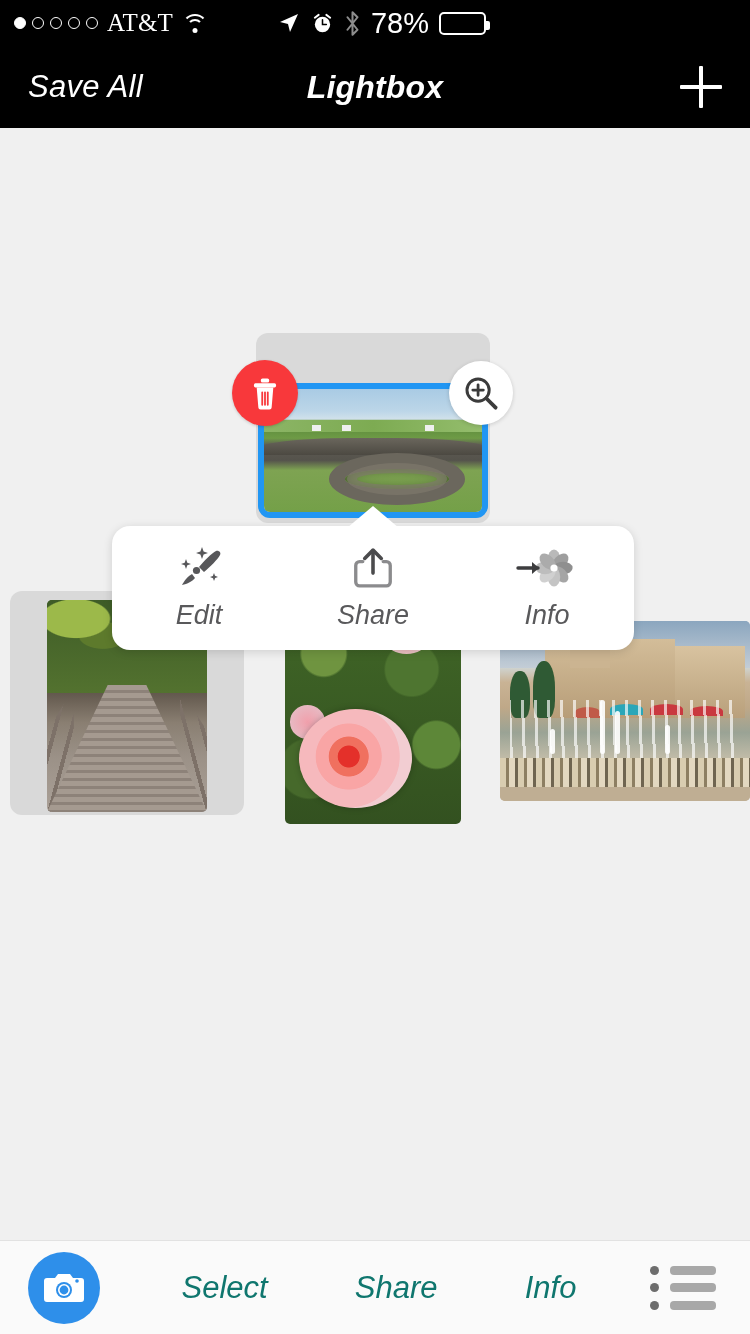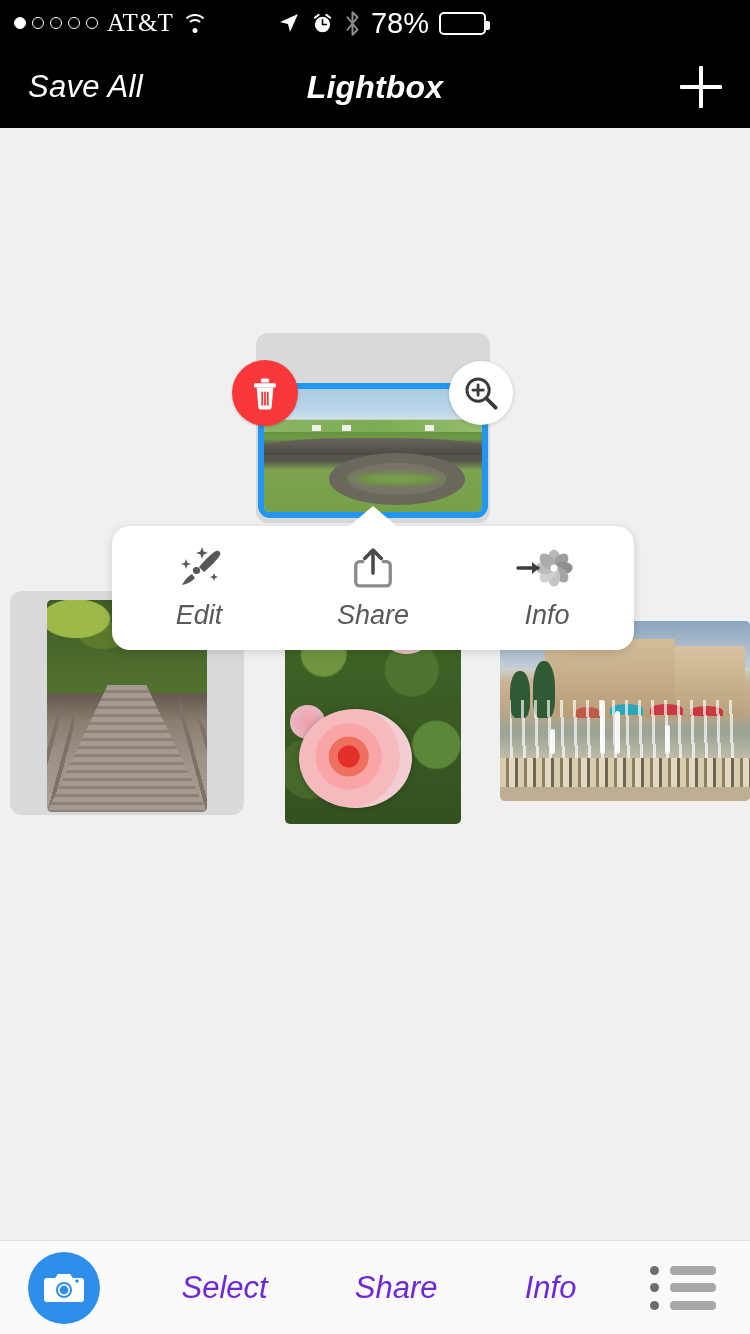--- a/index.html
+++ b/index.html
@@ -189,21 +189,21 @@
   
   .toolbar{
     position:absolute; bottom:0; left:0; width:750px; height:94px;
     background:#fafafa; border-top:1px solid #e2e2e2;
     display:flex; align-items:center;
   }
   .cam-btn{ margin-left:28px; width:72px; height:72px; border-radius:50%;
             background:#2E8FEA; display:flex; align-items:center; justify-content:center;}
   .tb-links{ flex:1; display:flex; align-items:center; justify-content:space-around;
              padding:0 30px 0 38px;}
-  .tb-link{ font-size:31px; font-style:italic; color:#6d28d9;
+  .tb-link{ font-size:31px; font-style:italic; color:#0f766e;
             font-family:"Liberation Sans",sans-serif;}
   .list-icon{ margin-right:28px; width:72px; height:44px;
               display:flex; flex-direction:column; justify-content:space-between;}
   .list-row{ display:flex; align-items:center; gap:11px;}
   .list-row i{ width:9px; height:9px; border-radius:50%; background:#6d6d6d; display:block;}
   .list-row b{ width:46px; height:9px; border-radius:4px; background:#a8a8a8; display:block;}
 </style>
 </head>
 <body>
 

